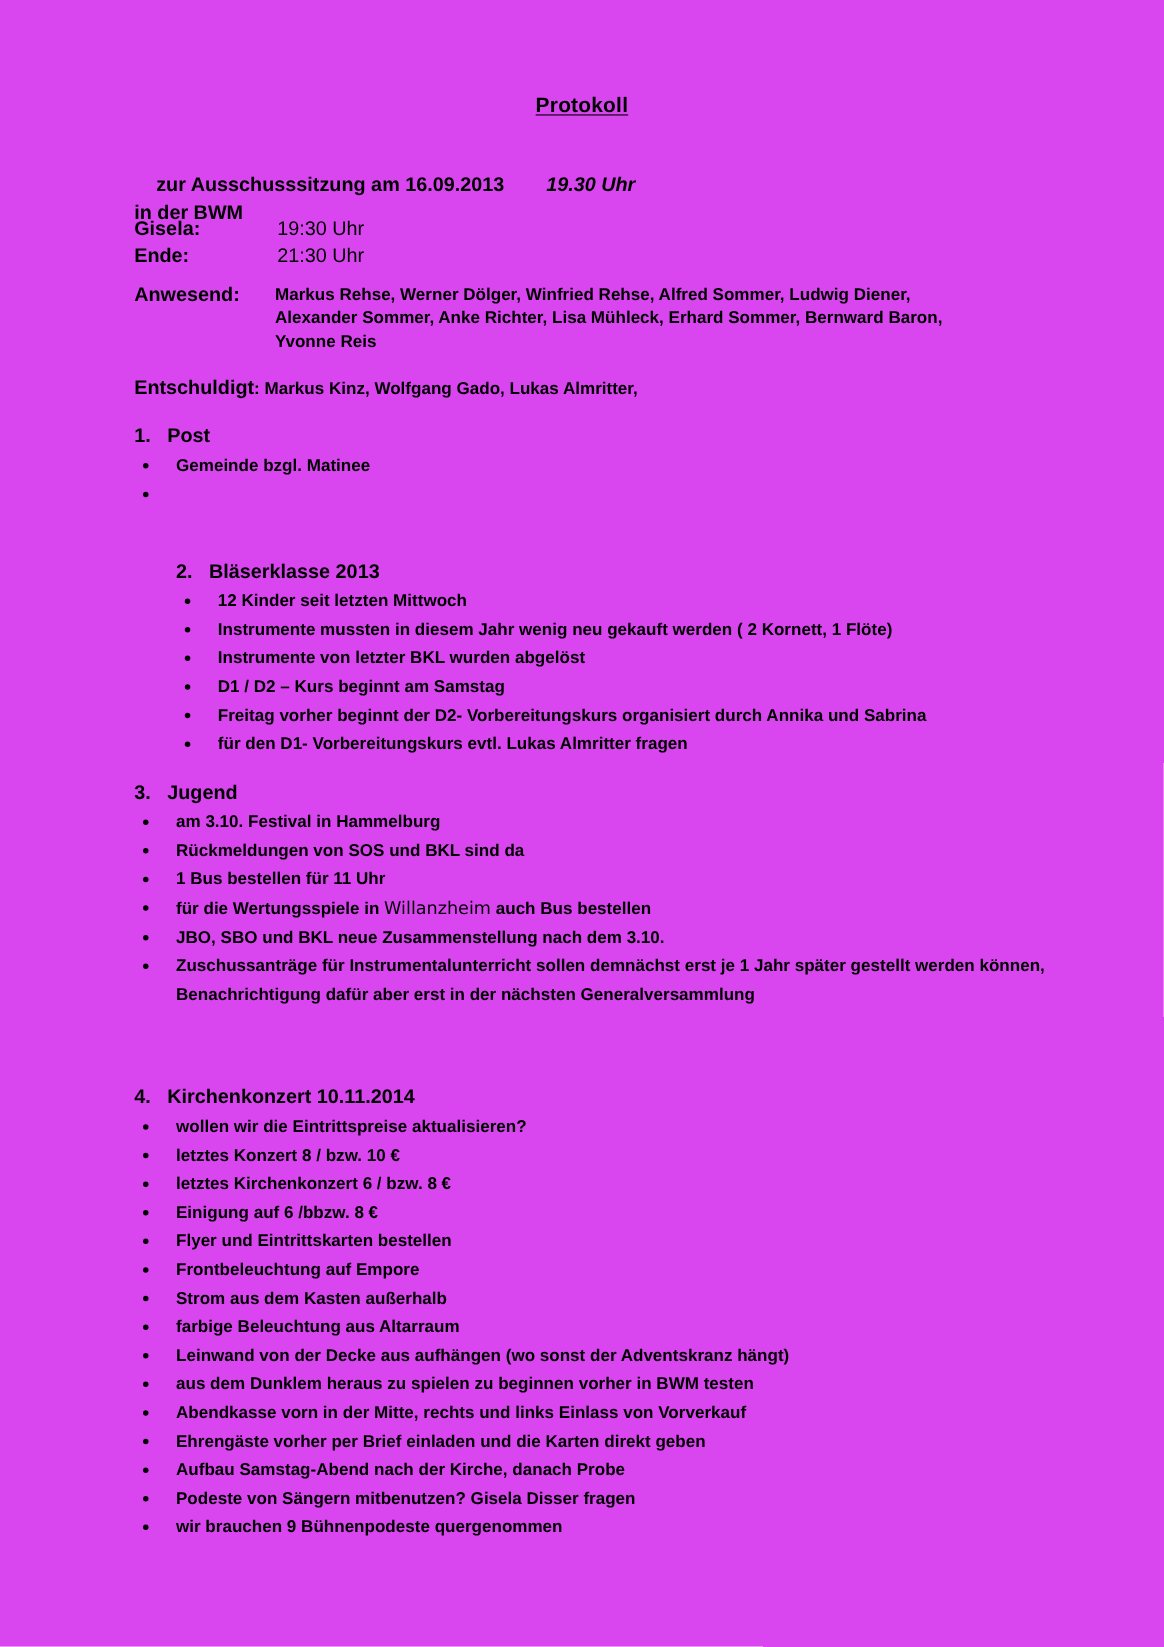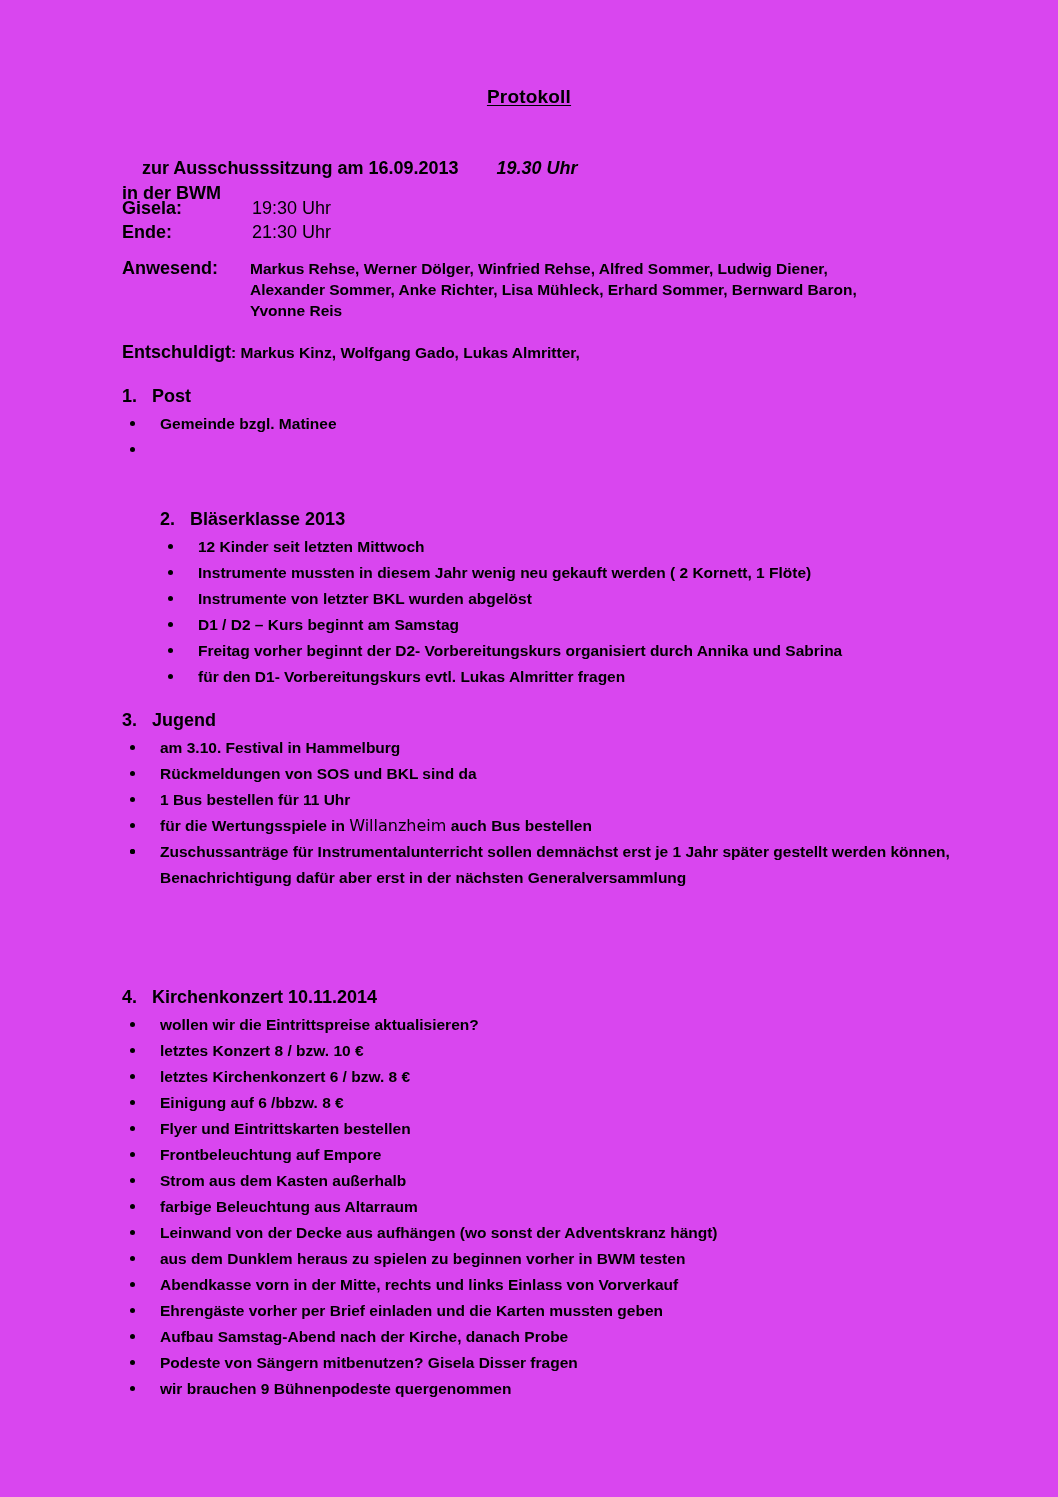--- a/index.html
+++ b/index.html
@@ -215,39 +215,39 @@
           <li><span class="dot"></span><span>für den D1- Vorbereitungskurs evtl. Lukas Almritter fragen</span></li>
         </ul>
       </div>
       <div class="section" style="top: 710px;">
         <div class="sec-head"><span class="num">3.</span><span>Jugend</span></div>
         <ul class="bullets">
           <li><span class="dot"></span><span>am 3.10. Festival in Hammelburg</span></li>
           <li><span class="dot"></span><span>Rückmeldungen von SOS und BKL sind da</span></li>
           <li><span class="dot"></span><span>1 Bus bestellen für 11 Uhr</span></li>
           <li><span class="dot"></span><span><span>für die Wertungsspiele in </span><span class="alt-font">Willanzheim</span><span> auch Bus bestellen</span></span></li>
-          <li><span class="dot"></span></li>
+          <li><span class="dot"></span><span>JBO, SBO und BKL neue Zusammenstellung nach dem 3.10.</span></li>
           <li><span class="dot"></span><span>Zuschussanträge für Instrumentalunterricht sollen demnächst erst je 1 Jahr später gestellt werden können, Benachrichtigung dafür aber erst in der nächsten Generalversammlung</span></li>
         </ul>
       </div>
       <div class="section" style="top: 987px;">
         <div class="sec-head"><span class="num">4.</span><span>Kirchenkonzert 10.11.2014</span></div>
         <ul class="bullets">
           <li><span class="dot"></span><span>wollen wir die Eintrittspreise aktualisieren?</span></li>
           <li><span class="dot"></span><span>letztes Konzert 8 / bzw. 10 €</span></li>
           <li><span class="dot"></span><span>letztes Kirchenkonzert 6 / bzw. 8 €</span></li>
           <li><span class="dot"></span><span>Einigung auf 6 /bbzw. 8 €</span></li>
           <li><span class="dot"></span><span>Flyer und Eintrittskarten bestellen</span></li>
           <li><span class="dot"></span><span>Frontbeleuchtung auf Empore</span></li>
           <li><span class="dot"></span><span>Strom aus dem Kasten außerhalb</span></li>
           <li><span class="dot"></span><span>farbige Beleuchtung aus Altarraum</span></li>
           <li><span class="dot"></span><span>Leinwand von der Decke aus aufhängen (wo sonst der Adventskranz hängt)</span></li>
           <li><span class="dot"></span><span>aus dem Dunklem heraus zu spielen zu beginnen vorher in BWM testen</span></li>
           <li><span class="dot"></span><span>Abendkasse vorn in der Mitte, rechts und links Einlass von Vorverkauf</span></li>
-          <li><span class="dot"></span><span>Ehrengäste vorher per Brief einladen und die Karten mussten geben</span></li>
+          <li><span class="dot"></span><span>Ehrengäste vorher per Brief einladen und die Karten direkt geben</span></li>
           <li><span class="dot"></span><span>Aufbau Samstag-Abend nach der Kirche, danach Probe</span></li>
           <li><span class="dot"></span><span>Podeste von Sängern mitbenutzen? Gisela Disser fragen</span></li>
           <li><span class="dot"></span><span>wir brauchen 9 Bühnenpodeste quergenommen</span></li>
         </ul>
       </div>
     </div>
 
 </div>
 
 </body></html>

